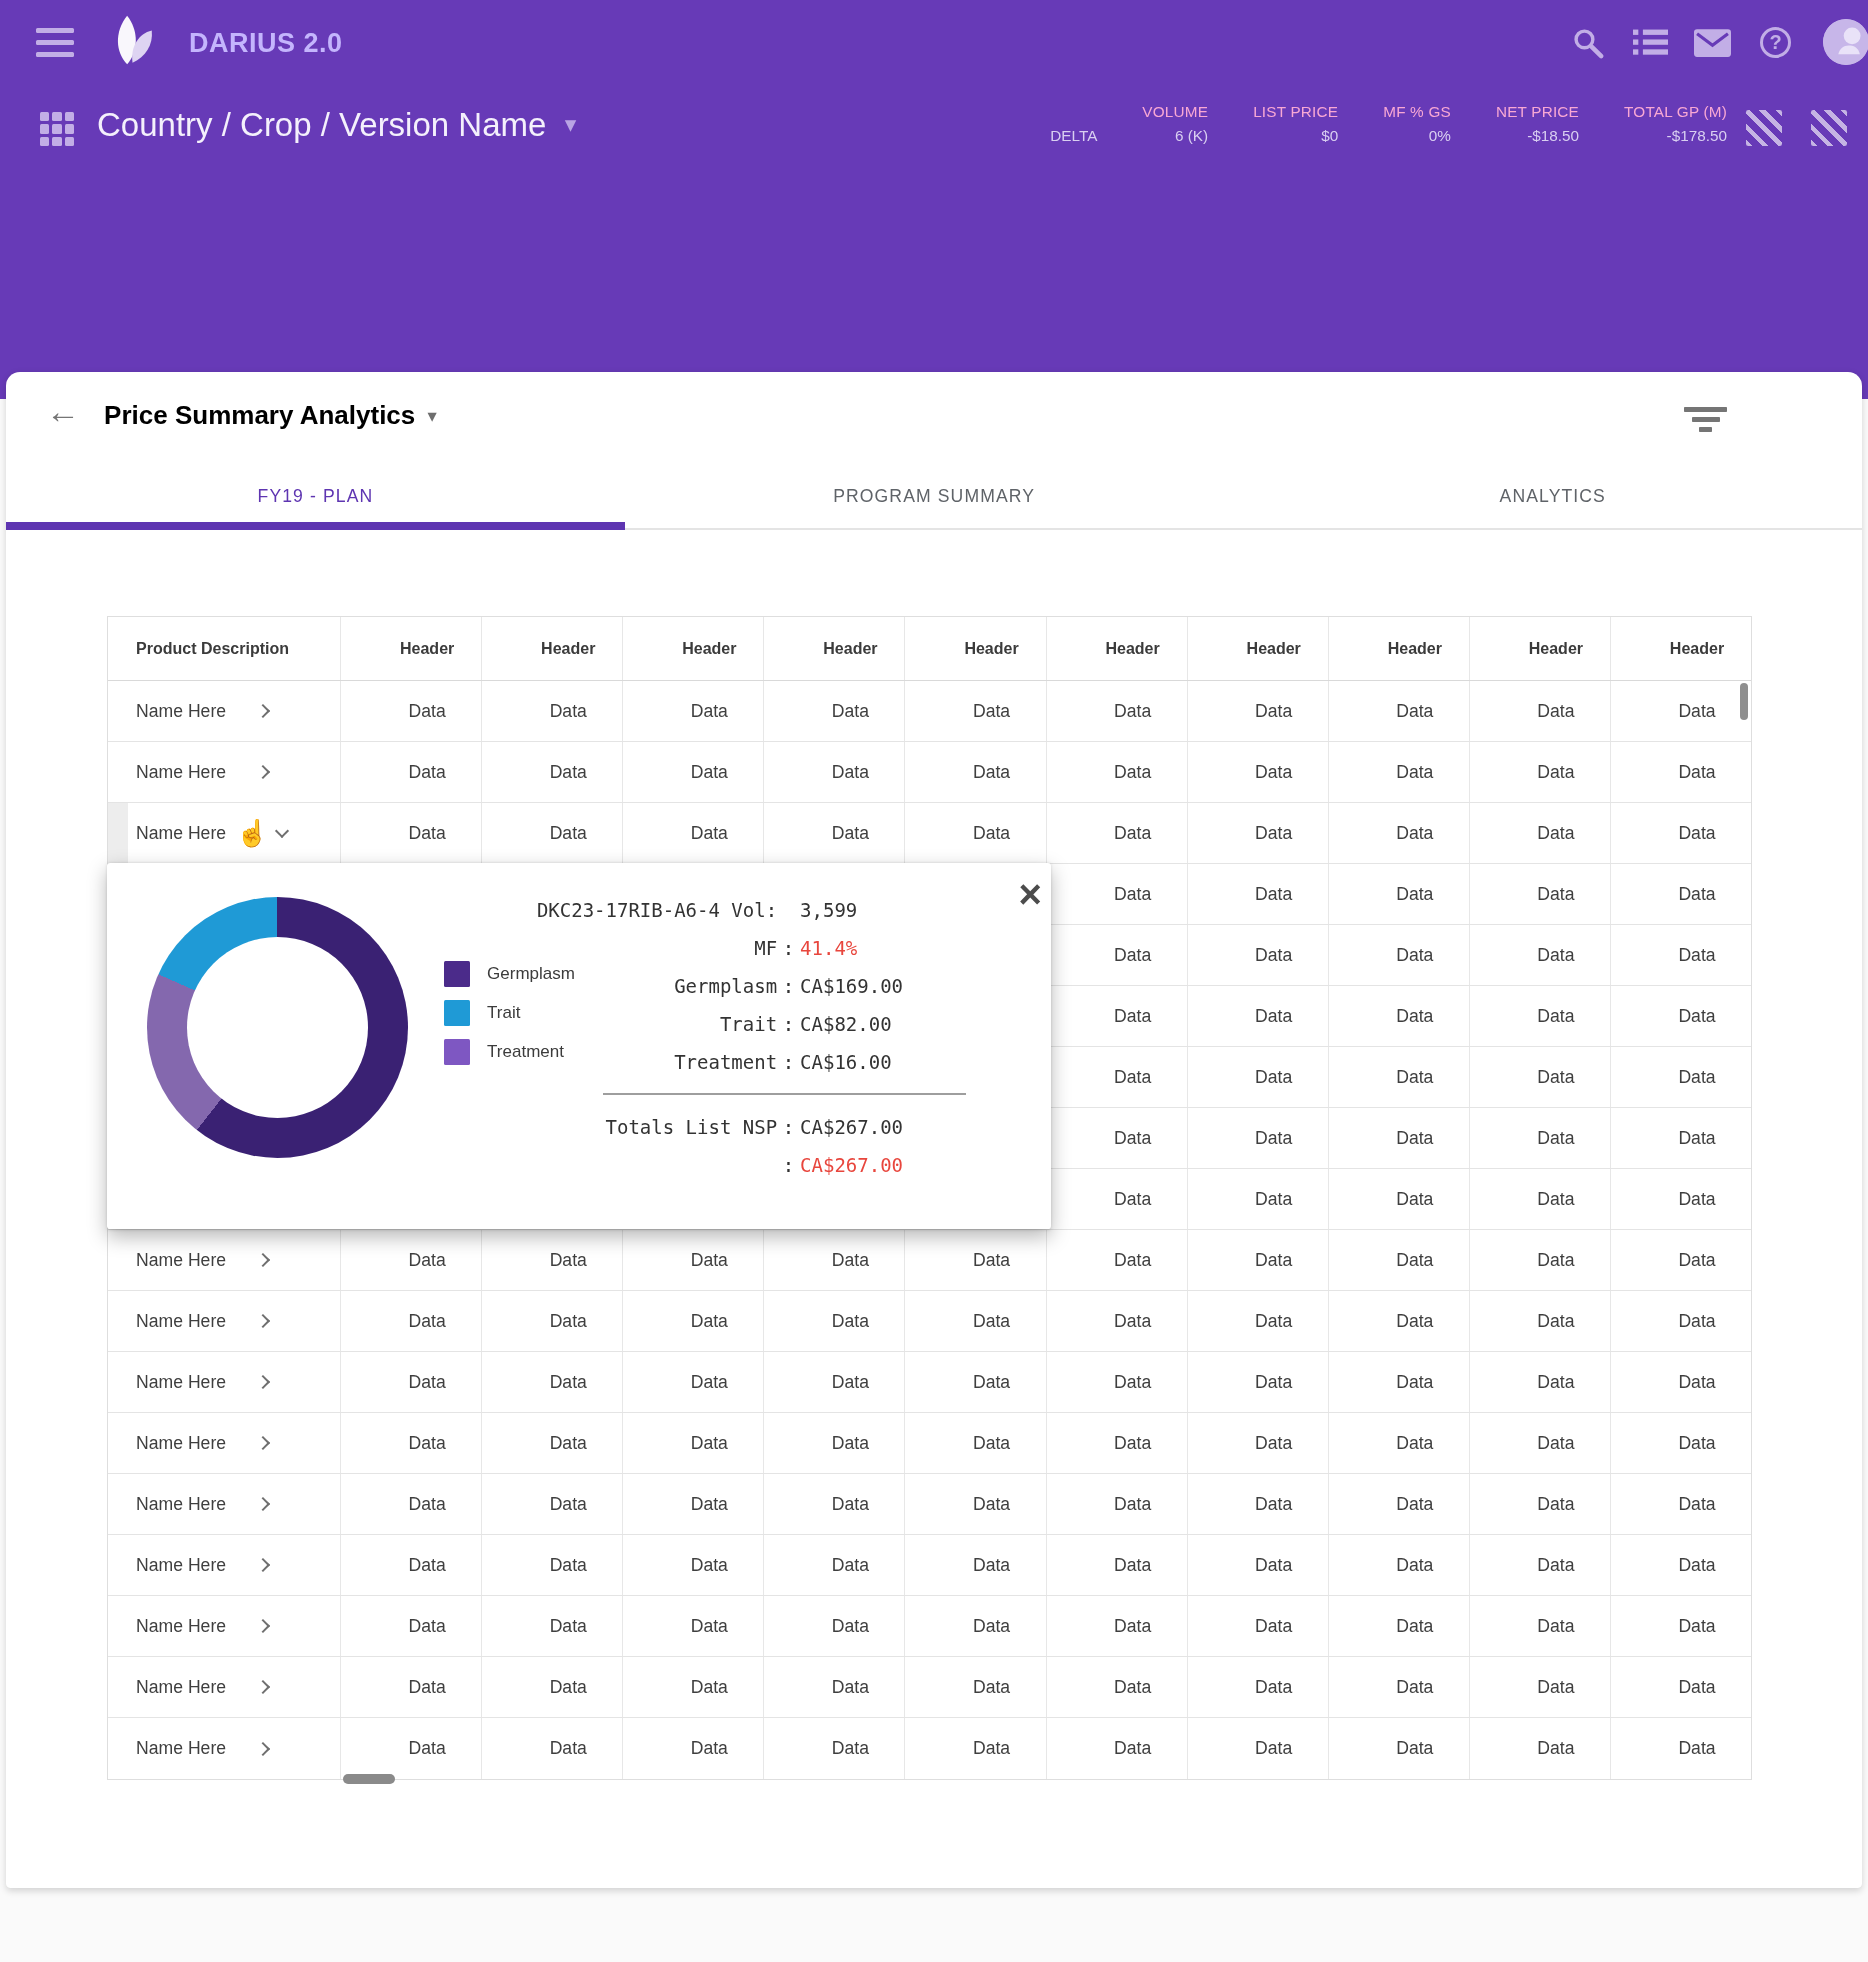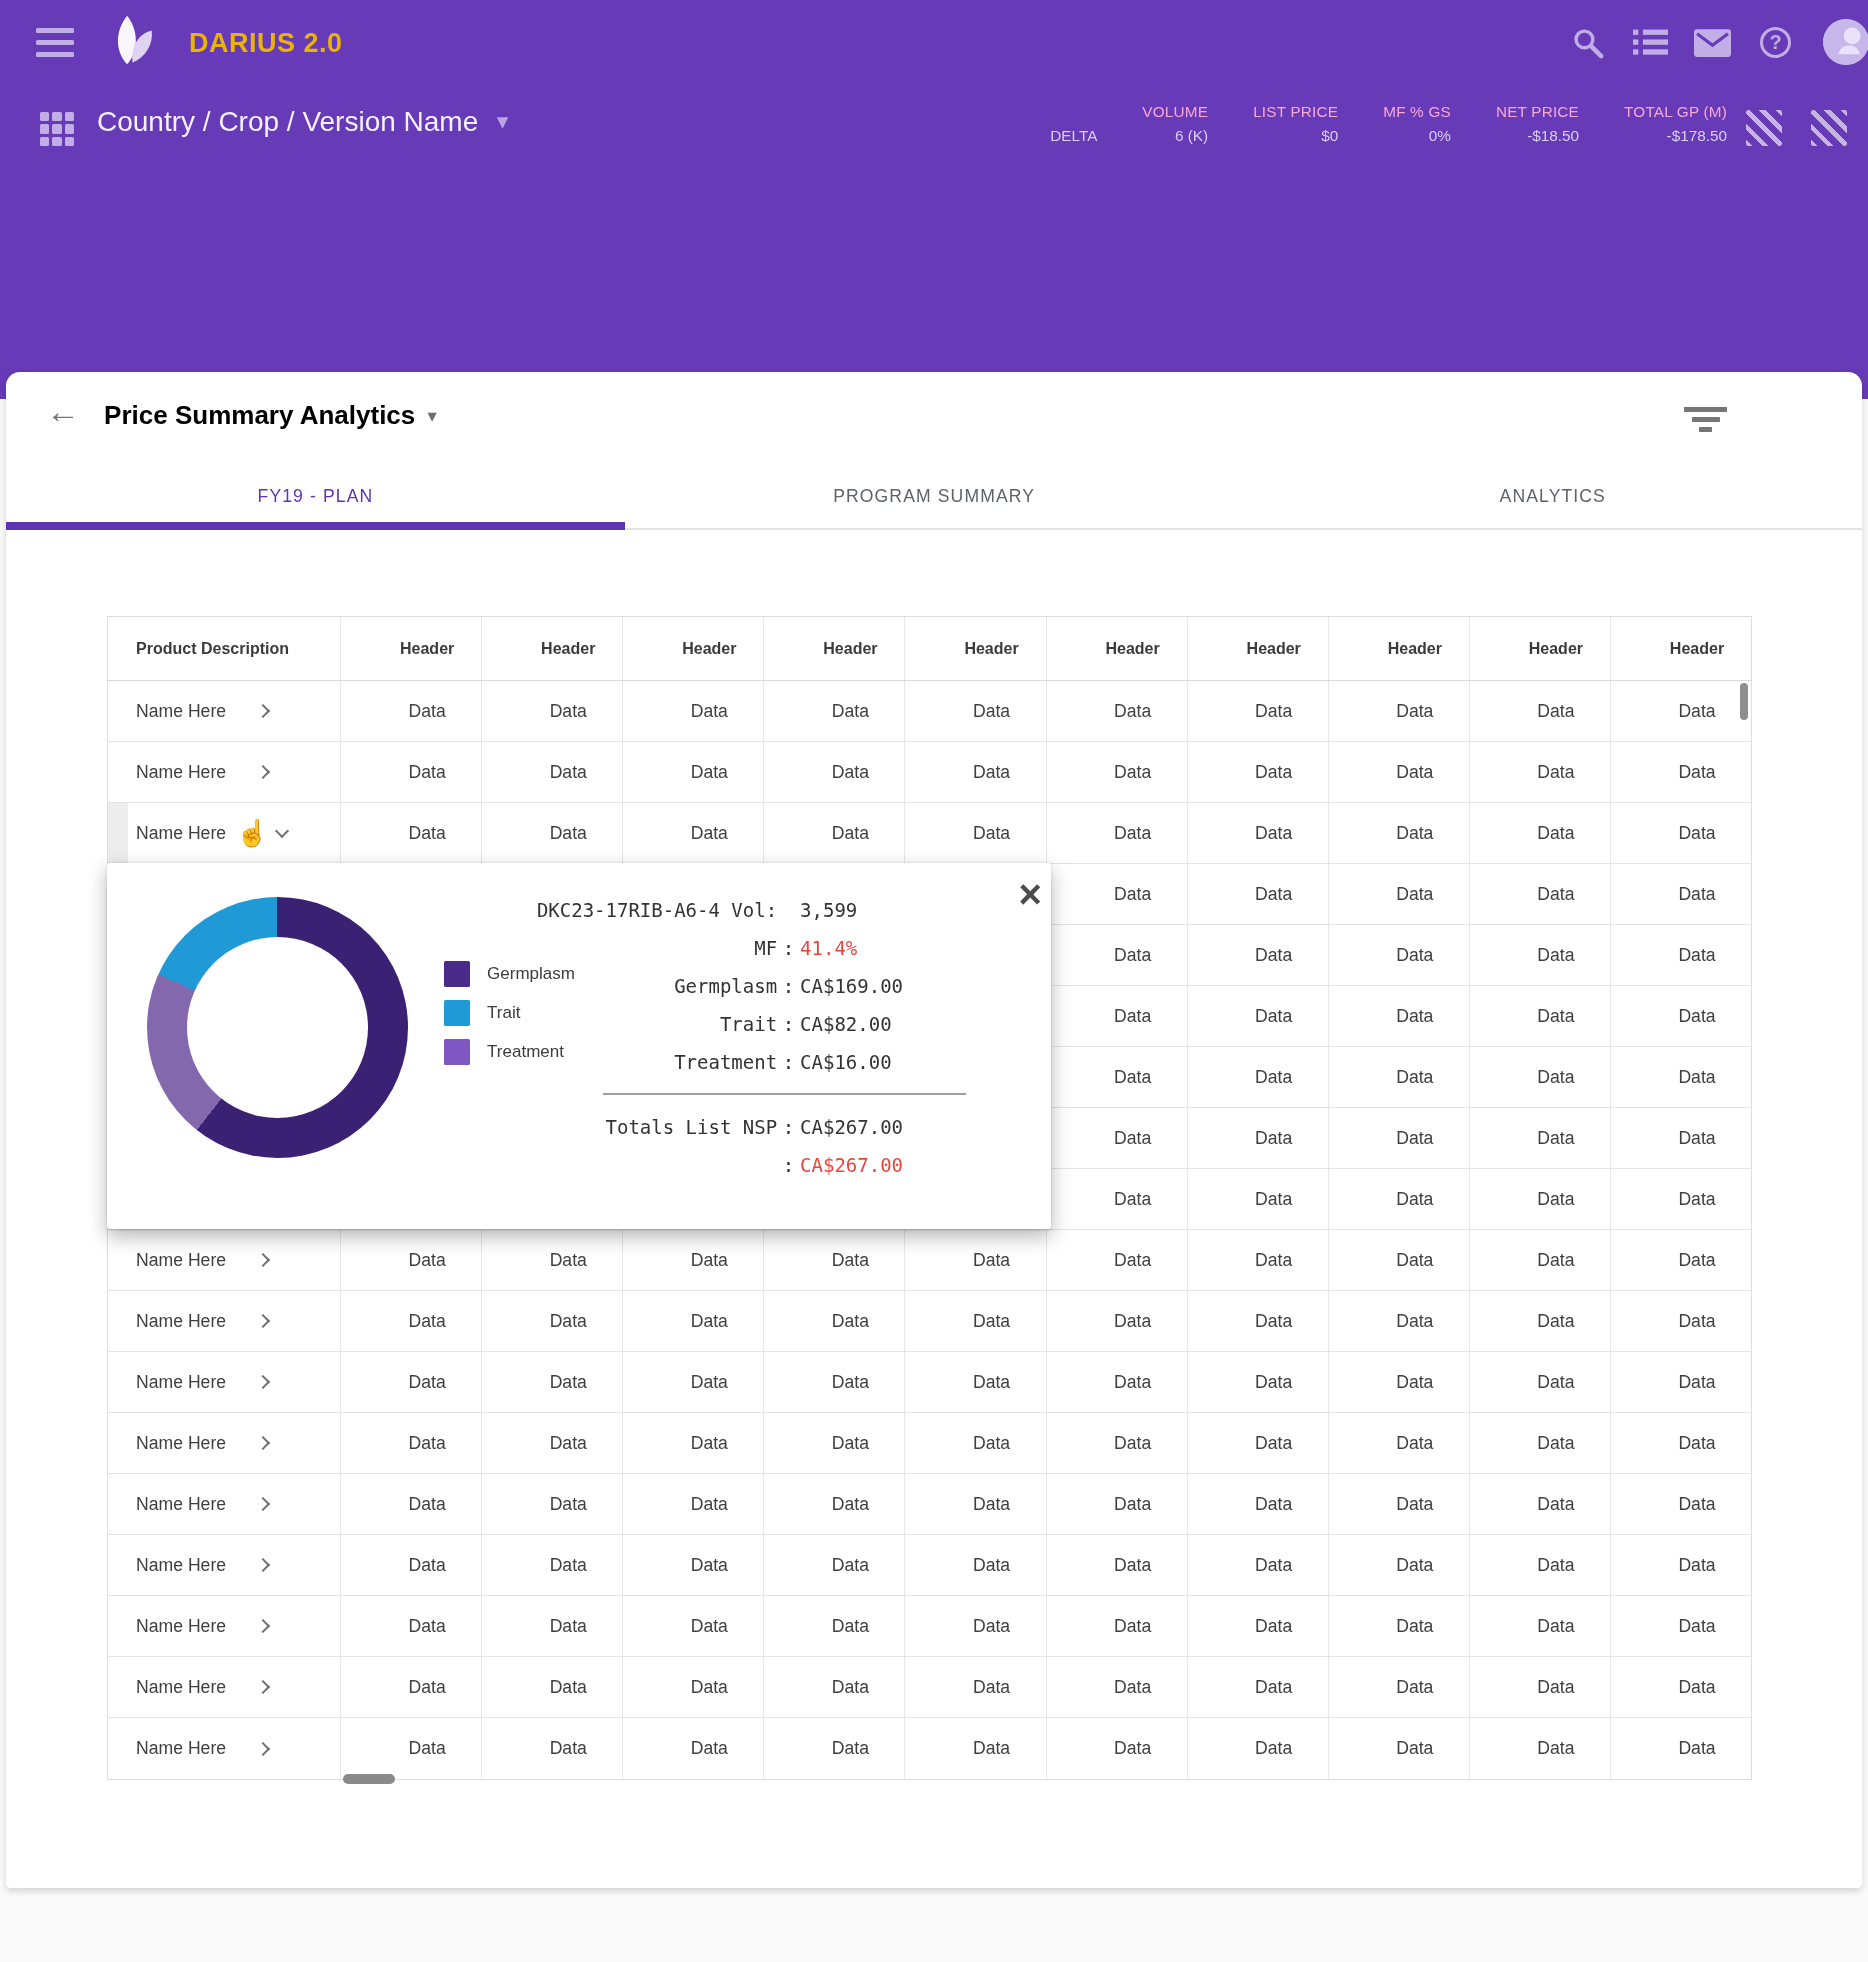--- a/index.html
+++ b/index.html
@@ -6,31 +6,31 @@
   html,body { background:#fafafa; }
   body { font-family:"Liberation Sans", sans-serif; }
   .stage { position:relative; width:1868px; height:1963px; background:#fafafa; overflow:hidden; }
 
   
   .hero { position:absolute; left:0; top:0; width:100%; height:399px; background:#673ab7; }
   .appbar { position:absolute; left:0; top:0; width:100%; height:84px; }
   .hamburger { position:absolute; left:36px; top:28px; width:38px; height:29px; display:flex; flex-direction:column; justify-content:space-between; cursor:pointer; }
   .hamburger i { display:block; height:5.4px; border-radius:1.5px; background:#c2aee6; }
   .logo { position:absolute; left:101px; top:12.3px; width:60px; height:60px; }
-  .app-title { position:absolute; left:189px; top:28px; font-size:27px; font-weight:bold; color:#eab308; letter-spacing:0.5px; }
+  .app-title { position:absolute; left:189px; top:28px; font-size:27px; font-weight:bold; color:#c4b5fd; letter-spacing:0.5px; }
   .abar-ic { position:absolute; top:24px; width:37px; height:37px; display:flex; align-items:center; justify-content:center; cursor:pointer; }
   .help-circle { width:31px; height:31px; border:3.1px solid #c2aee6; border-radius:50%; color:#c2aee6; font-size:20px; font-weight:bold; display:flex; align-items:center; justify-content:center; }
   .avatar { position:absolute; left:1823px; top:19px; width:46px; height:46px; border-radius:50%; background:#c7b6e9; overflow:hidden; cursor:pointer; }
   .avatar svg { display:block; }
 
   .contextbar { position:absolute; left:0; top:98px; width:100%; height:66px; }
   .grid-ic { position:absolute; left:40px; top:14px; width:34px; height:34px; display:grid; grid-template-columns:repeat(3,1fr); gap:3.1px; cursor:pointer; }
   .grid-ic i { background:#c2aee6; border-radius:1.5px; }
   .breadcrumb { position:absolute; left:97px; top:7.7px; display:flex; align-items:center; gap:18.4px; cursor:pointer; }
-  .breadcrumb .bc-text { font-size:28px; color:#f4f0fc; font-weight:400; }
+  .breadcrumb .bc-text { font-size:33px; color:#f4f0fc; font-weight:400; }
   .breadcrumb .caret { font-size:23px; color:#b9a4e4; }
 
   .stats { position:absolute; right:141px; top:4.6px; display:flex; align-items:flex-end; gap:34px; }
   .stat { display:flex; flex-direction:column; align-items:flex-end; gap:6.1px; }
   .stat .lbl { font-size:15.3px; color:#f9a8d4; letter-spacing:0.2px;margin-left:11px; }
   .stat .val { font-size:15.3px; color:#d9cff1; }
   .hatch { position:absolute; top:12.3px; width:36px; height:36px; border-radius:2.3px; cursor:pointer;
            background:repeating-linear-gradient(45deg, rgba(255,255,255,0.62) 0 4.6px, rgba(255,255,255,0) 4.6px 11.5px); }
 
   

